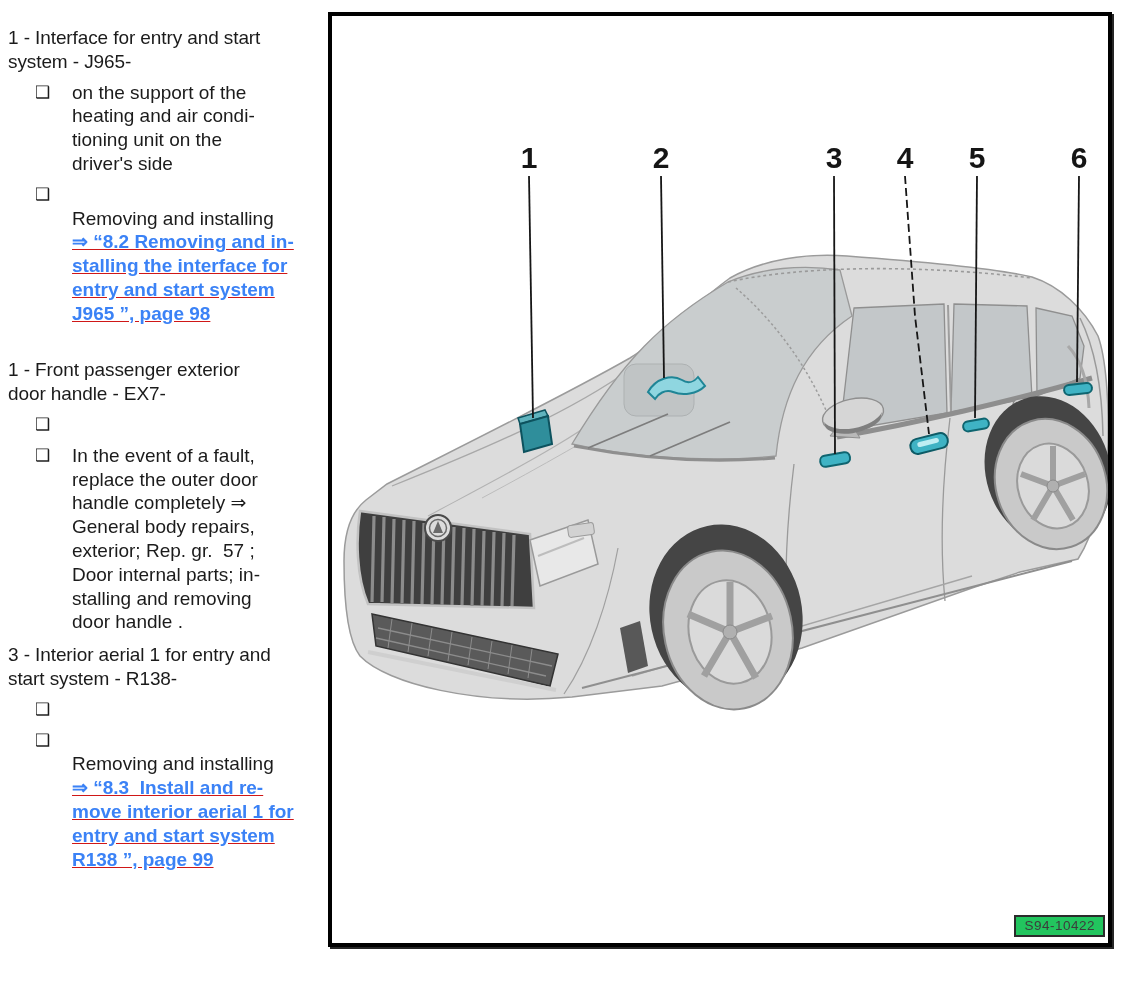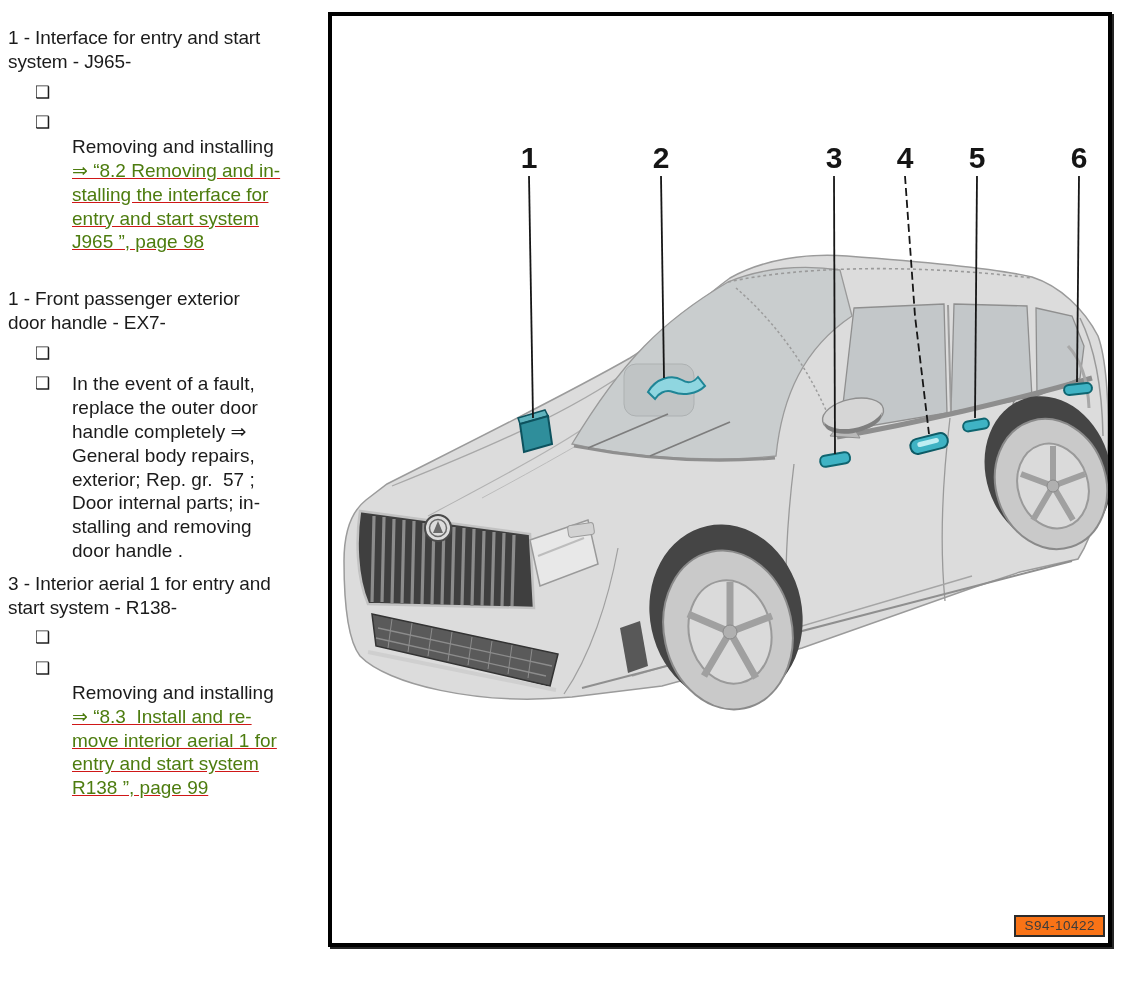--- a/index.html
+++ b/index.html
@@ -13,45 +13,49 @@
     position:absolute;left:8px;top:0;width:320px;padding-top:14px;
     font-size:19px;line-height:23.8px;
   }
   .item{margin-top:9px;}
   .item:first-child{margin-top:12px;}
   .item-title{white-space:pre-line;letter-spacing:-0.1px;}
   .bullet{display:flex;margin-top:7px;align-items:flex-start;}
   .glyph{flex:0 0 64px;padding-left:27px;box-sizing:border-box;font-size:17px;line-height:23.8px;}
   .btext{white-space:pre-line;width:256px;}
   .red-link{
-    display:block;color:#4d7c0f;text-decoration:underline;
-    text-decoration-color:#cf1717;white-space:pre-line;cursor:pointer;
+    display:block;color:#3b82f6;text-decoration:underline;
+    text-decoration-color:#cf1717;white-space:pre-line;cursor:pointer;font-weight:bold;
   }
   
   .figure-panel{
     position:absolute;left:328px;top:12px;width:776px;height:927px;
     border:4px solid #000;background:#fff;box-shadow:2px 2px 0 rgba(0,0,0,.85);
   }
   .figure-panel svg{display:block;}
   .figure-label{
-    position:absolute;right:3px;bottom:6px;background:#f97316;
+    position:absolute;right:3px;bottom:6px;background:#22c55e;
     border:2px solid #2b2b2b;padding:0 8px;height:18px;line-height:18px;
     font-size:13.5px;color:#3c3c3c;letter-spacing:.5px;
   }
 </style>
 </head>
 <body>
 
 <div class="legend">
 
   <div class="item">
     <div class="item-title">1 - Interface for entry and start
 system - J965-</div>
     <div class="bullet">
       <span class="glyph">❑</span>
+      <div class="btext">on the support of the
+heating and air condi-
+tioning unit on the
+driver's side</div>
     </div>
     <div class="bullet">
       <span class="glyph">❑</span>
       <div class="btext">
         <span>Removing and installing</span>
         <a class="red-link">⇒ “8.2 Removing and in-
 stalling the interface for
 entry and start system
 J965 ”, page 98</a>
       </div>

